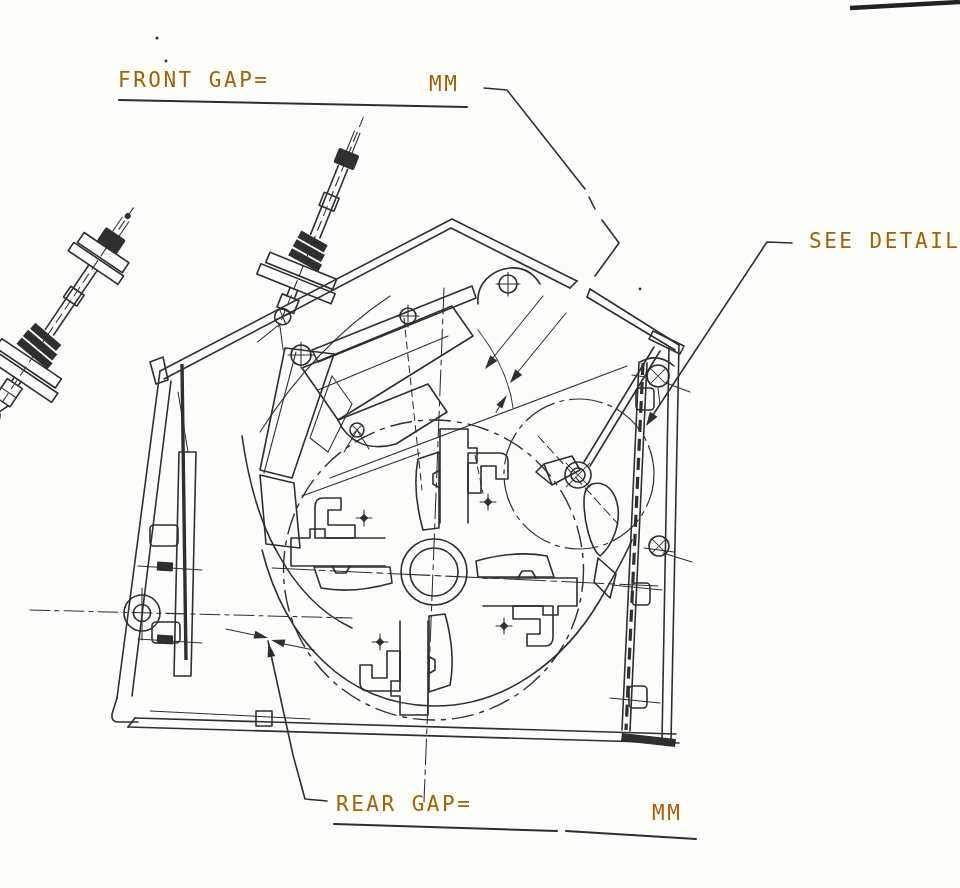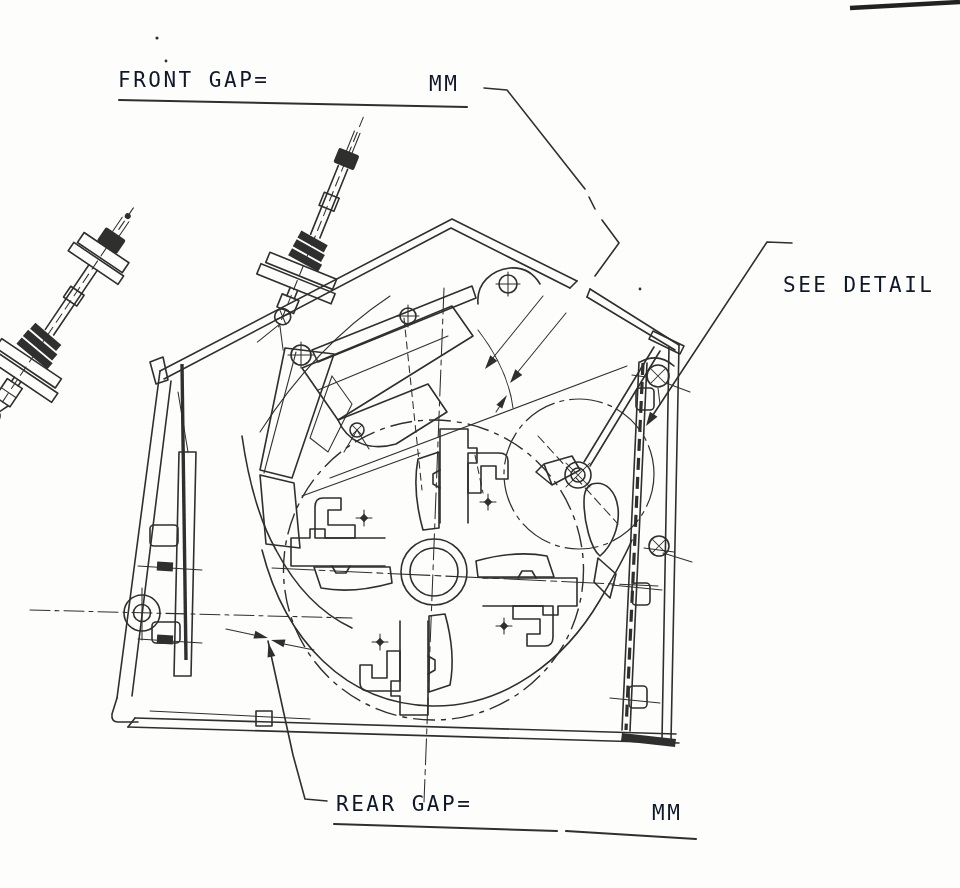--- a/index.html
+++ b/index.html
@@ -5,21 +5,21 @@
   html,body{margin:0;padding:0;}
   body{
     width:960px;height:888px;position:relative;overflow:hidden;
     background:#fdfdfb;
     font-family:"DejaVu Sans Mono", monospace;
   }
   .cad-label{
     position:absolute;
     font-size:21px;
     letter-spacing:2.5px;
-    color:#0f172a;
+    color:#a16207;
     white-space:nowrap;
     line-height:1;
   }
   svg{position:absolute;left:0;top:0;}
   svg *{vector-effect:none;}
   .ln{stroke:#2f2f2f;fill:none;stroke-width:1.6;stroke-linecap:round;stroke-linejoin:round;}
   .thin{stroke:#2f2f2f;fill:none;stroke-width:1.05;stroke-linecap:round;}
   .thk{stroke:#2f2f2f;fill:none;stroke-width:2.1;stroke-linecap:round;}
   .fill{fill:#2f2f2f;stroke:none;}
   .cline{stroke-dasharray:20 5 4 5;}
@@ -242,16 +242,16 @@
       <path class="fill" d="M271,640 L283.6,647.3 L285.5,639.5 Z"></path>
       <path class="fill" d="M268.5,643 L275.3,655.9 L267.5,657.6 Z"></path>
     </g>
   </g>
 
 </svg>
 
 <div class="cad-label" style="left:118px;top:70px;">FRONT GAP=</div>
 <div class="cad-label" style="left:429px;top:74px;">MM</div>
 
-<div class="cad-label" style="left:783px;top:231px;margin-top:44px;">SEE DETAIL</div>
+<div class="cad-label" style="left:809px;top:231px;">SEE DETAIL</div>
 
 <div class="cad-label" style="left:336px;top:794px;text-align:right;">REAR GAP=</div>
 <div class="cad-label" style="left:652px;top:803px;">MM</div>
 
 </body></html>

